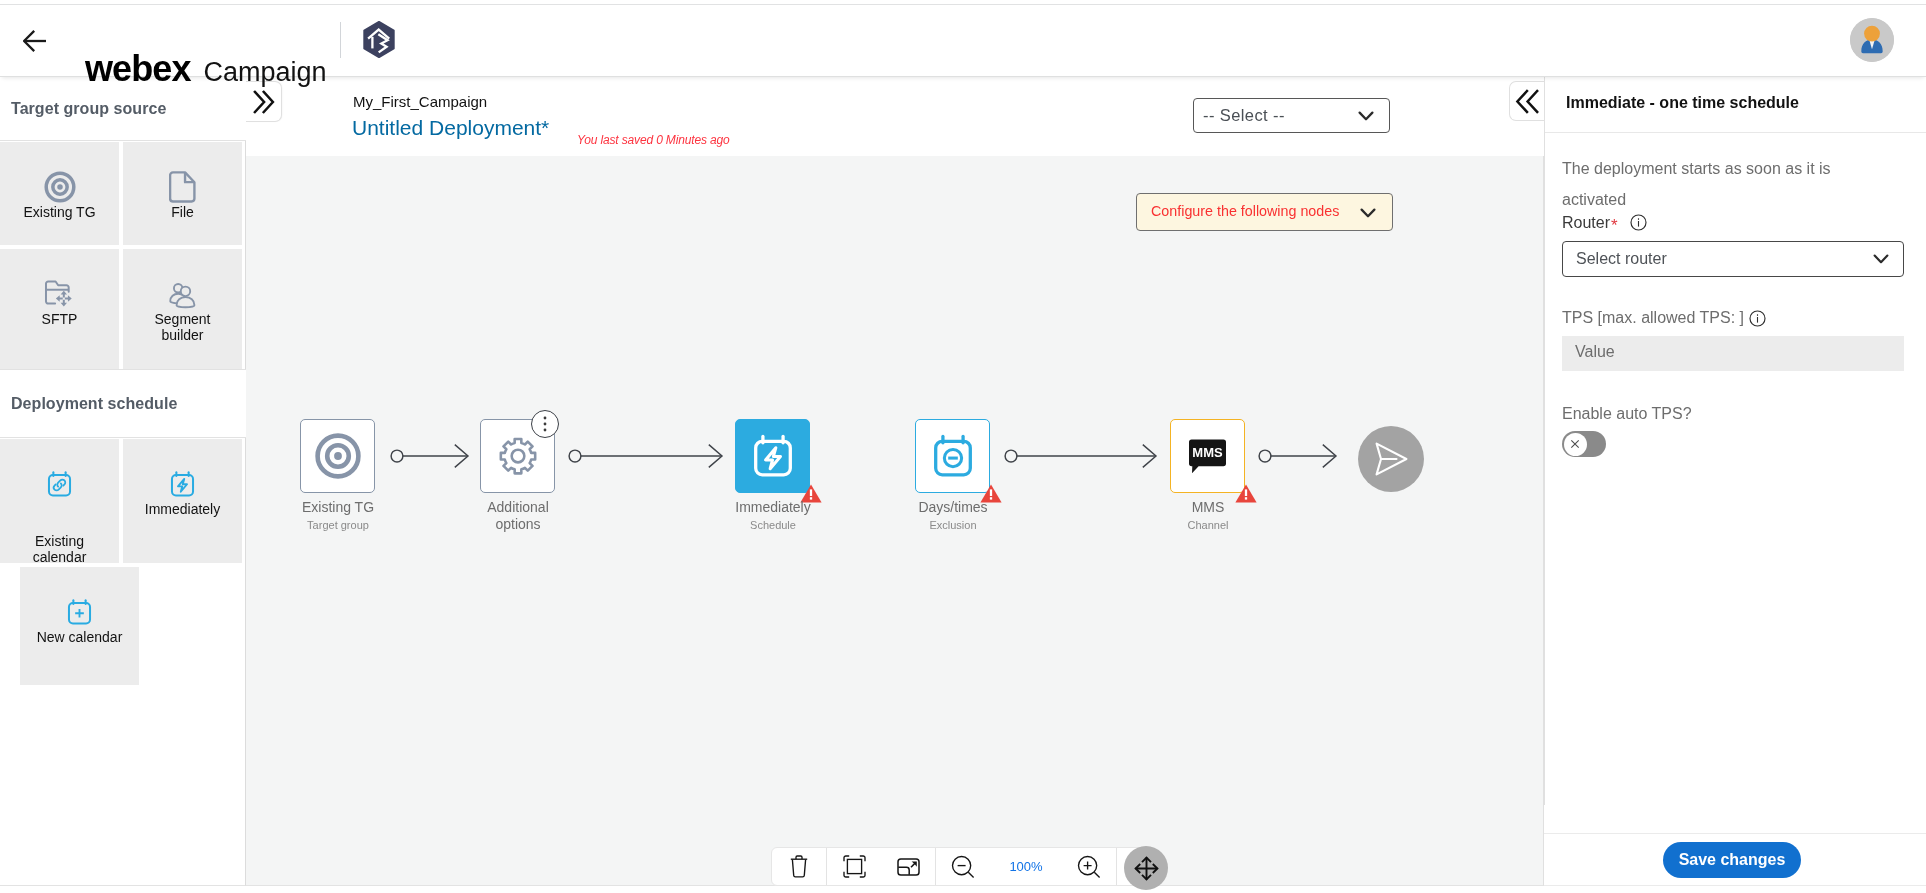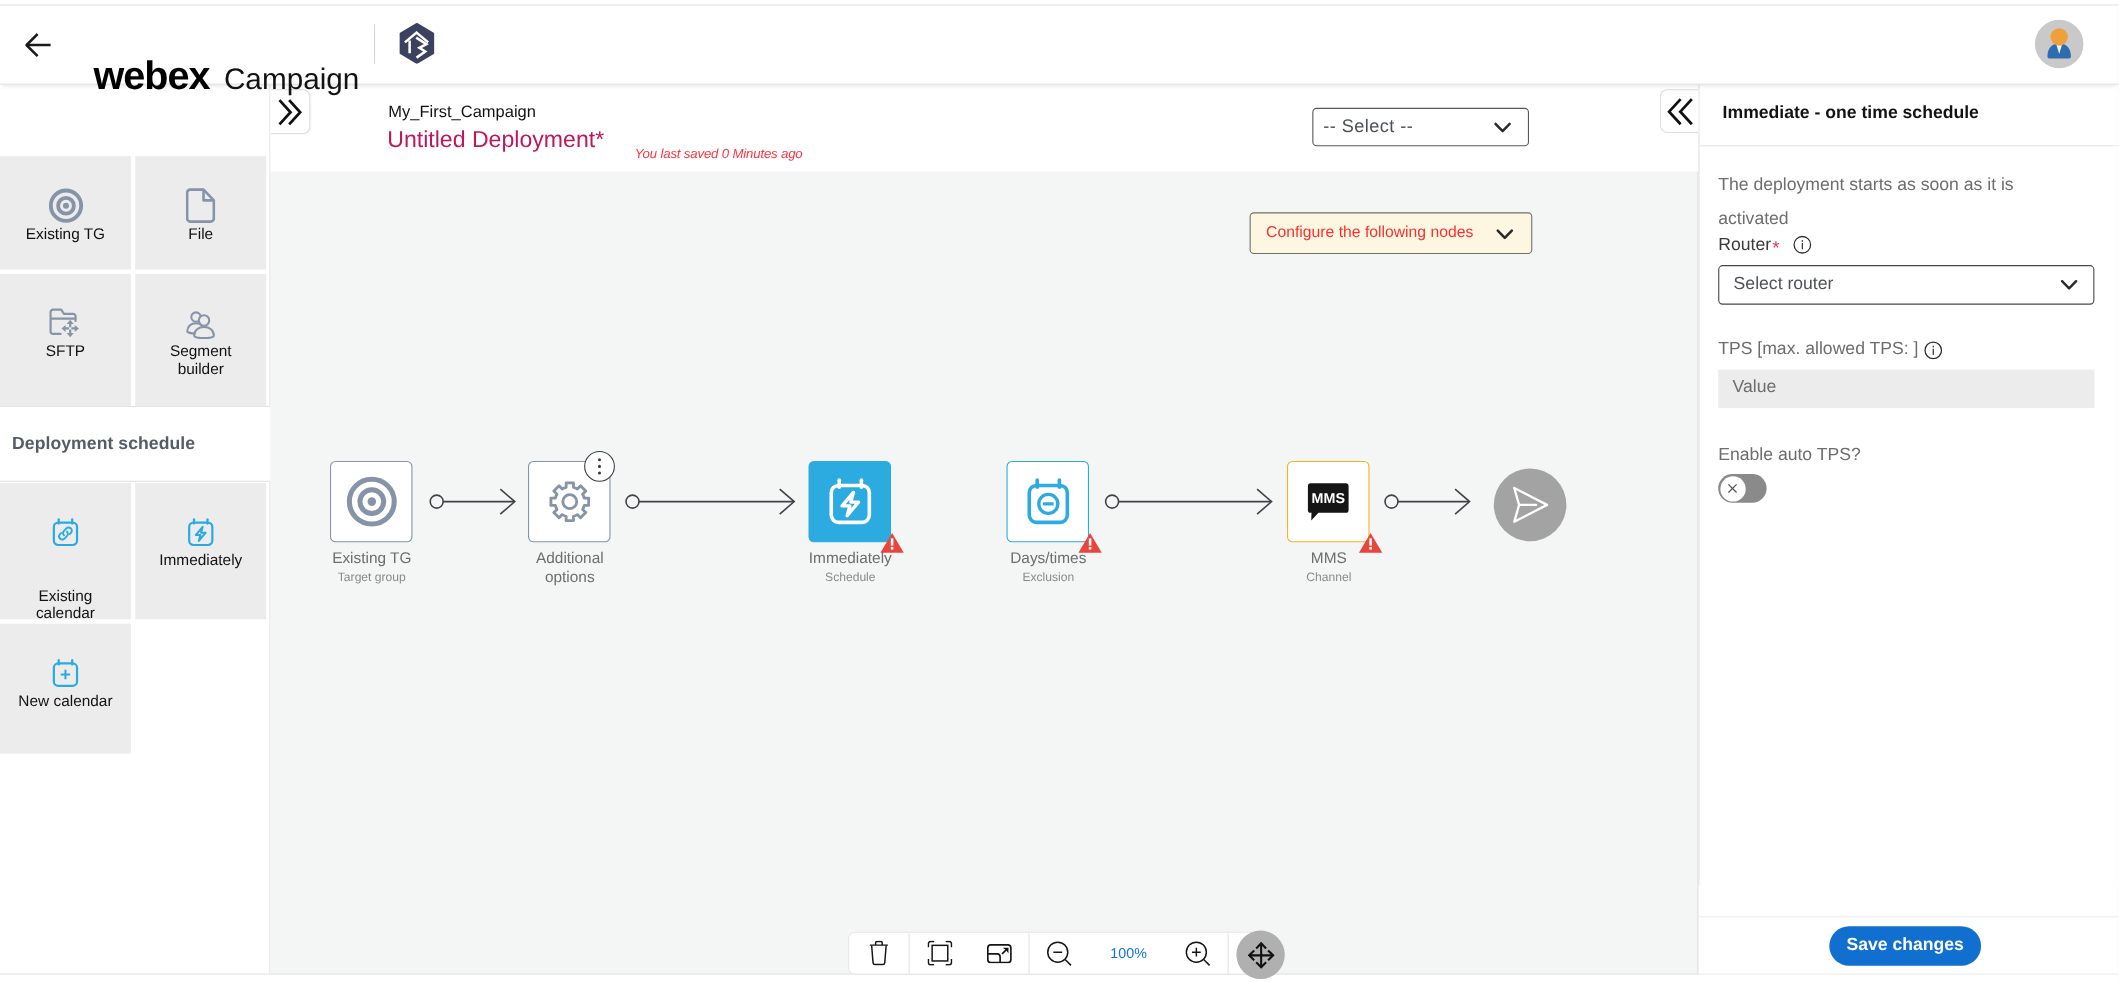--- a/index.html
+++ b/index.html
@@ -43,21 +43,21 @@
 
   .collapse-right-btn { position:absolute; left:246px; top:81px; width:36px; height:41px;
     background:#fff; border:1px solid #e0e0e0; border-left:none; border-radius:0 7px 7px 0;
     display:flex; align-items:center; justify-content:center; cursor:pointer; z-index:6;
     box-shadow:1px 0 2px -1px rgba(0,0,0,0.08); }
 
   
   .main { position:absolute; left:246px; top:77px; width:1298px; height:809px; background:#ffffff;}
   .main-head { position:absolute; left:0; top:0; width:1298px; height:79px; background:#fff; }
   .crumb { position:absolute; left:107px; top:16px; font-size:15px; color:#121212; }
-  .deploy-title { position:absolute; left:106px; top:39px; font-size:21px; color:#be185d;}
+  .deploy-title { position:absolute; left:106px; top:39px; font-size:21px; color:#0369a1;}
   .saved-note { position:absolute; left:331px; top:56px; font-size:12px; font-style:italic;
                 color:#fd3440; letter-spacing:-0.15px; }
   .select-top { position:absolute; left:947px; top:21px; width:197px; height:35px;
                 border:1px solid #575757; border-radius:4px; background:#fff; cursor:pointer; }
   .select-top .txt { position:absolute; left:9px; top:7px; font-size:16.5px; color:#4a4f55;
                      letter-spacing:0.4px;}
   .select-top .chev { position:absolute; right:14px; top:10px; }
 
   .collapse-left-btn { position:absolute; left:1263px; top:4px; width:35px; height:40px;
     background:#fff; border:1px solid #e0e0e0; border-right:none; border-radius:7px 0 0 7px;
@@ -160,20 +160,23 @@
         <path d="M11.3 33.4 C11.3 25.6 15.9 21.6 22 21.6 C28.1 21.6 32.7 25.6 32.7 33.4
                  A1.8 1.8 0 0 1 31.0 35.2 H13.0 A1.8 1.8 0 0 1 11.3 33.4 Z" fill="#2e6cb2"></path>
         <path d="M19.3 22.0 L22 31.2 L24.7 22.0 Z" fill="#f3f3f3"></path>
         <circle cx="22" cy="15.6" r="7.9" fill="#eda13a"></circle>
       </svg>
     </div>
   </div>
 
   <div class="sidebar">
 
+    <div class="sb-head" style="top:0;height:64px;">
+      <span class="sb-section-title">Target group source</span>
+    </div>
 
     <div class="tilegrid" style="top:65px;">
       <div class="tile" style="height:103px;">
         <div class="tile-icon" style="top:28px;height:34px;">
           <svg width="32" height="32" viewBox="0 0 42 42">
             <circle cx="21" cy="21" r="18.1" fill="none" stroke="#8794a8" stroke-width="4.6"></circle>
             <circle cx="21" cy="21" r="9.4" fill="none" stroke="#8794a8" stroke-width="4.6"></circle>
             <circle cx="21" cy="21" r="3.6" fill="#8794a8"></circle>
           </svg>
         </div>
@@ -239,21 +242,21 @@
         <div class="tile-icon" style="top:28px;height:34px;">
           <svg width="27" height="28" viewBox="0 0 40 42">
             <path d="M10.8 3.2 V9" stroke="#29ABE2" stroke-width="3" stroke-linecap="round" fill="none"></path>
             <path d="M29.2 3.2 V9" stroke="#29ABE2" stroke-width="3" stroke-linecap="round" fill="none"></path>
             <rect x="4.2" y="7.6" width="31.6" height="30.6" rx="6" fill="none" stroke="#29ABE2" stroke-width="3"></rect>
             <path d="M22.6 13.4 L13.2 24.6 H19.6 L17.4 32.6 L26.8 21.4 H20.4 Z" fill="none" stroke="#29ABE2" stroke-width="2.8" stroke-linejoin="round"></path>
           </svg>
         </div>
         <div class="tile-label" style="top:62px;">Immediately</div>
       </div>
-      <div class="tile" style="height:118px;">
+      <div class="tile" style="height:118px;margin-left:20px;">
         <div class="tile-icon" style="top:28px;height:34px;">
           <svg width="27" height="28" viewBox="0 0 40 42">
             <path d="M10.8 3.2 V9" stroke="#29ABE2" stroke-width="3" stroke-linecap="round" fill="none"></path>
             <path d="M29.2 3.2 V9" stroke="#29ABE2" stroke-width="3" stroke-linecap="round" fill="none"></path>
             <rect x="4.2" y="7.6" width="31.6" height="30.6" rx="6" fill="none" stroke="#29ABE2" stroke-width="3"></rect>
             <path d="M20 16.4 V29.4 M13.5 22.9 H26.5" stroke="#29ABE2" stroke-width="2.8" stroke-linecap="butt" fill="none"></path>
           </svg>
         </div>
         <div class="tile-label" style="top:62px;">New calendar</div>
       </div>

